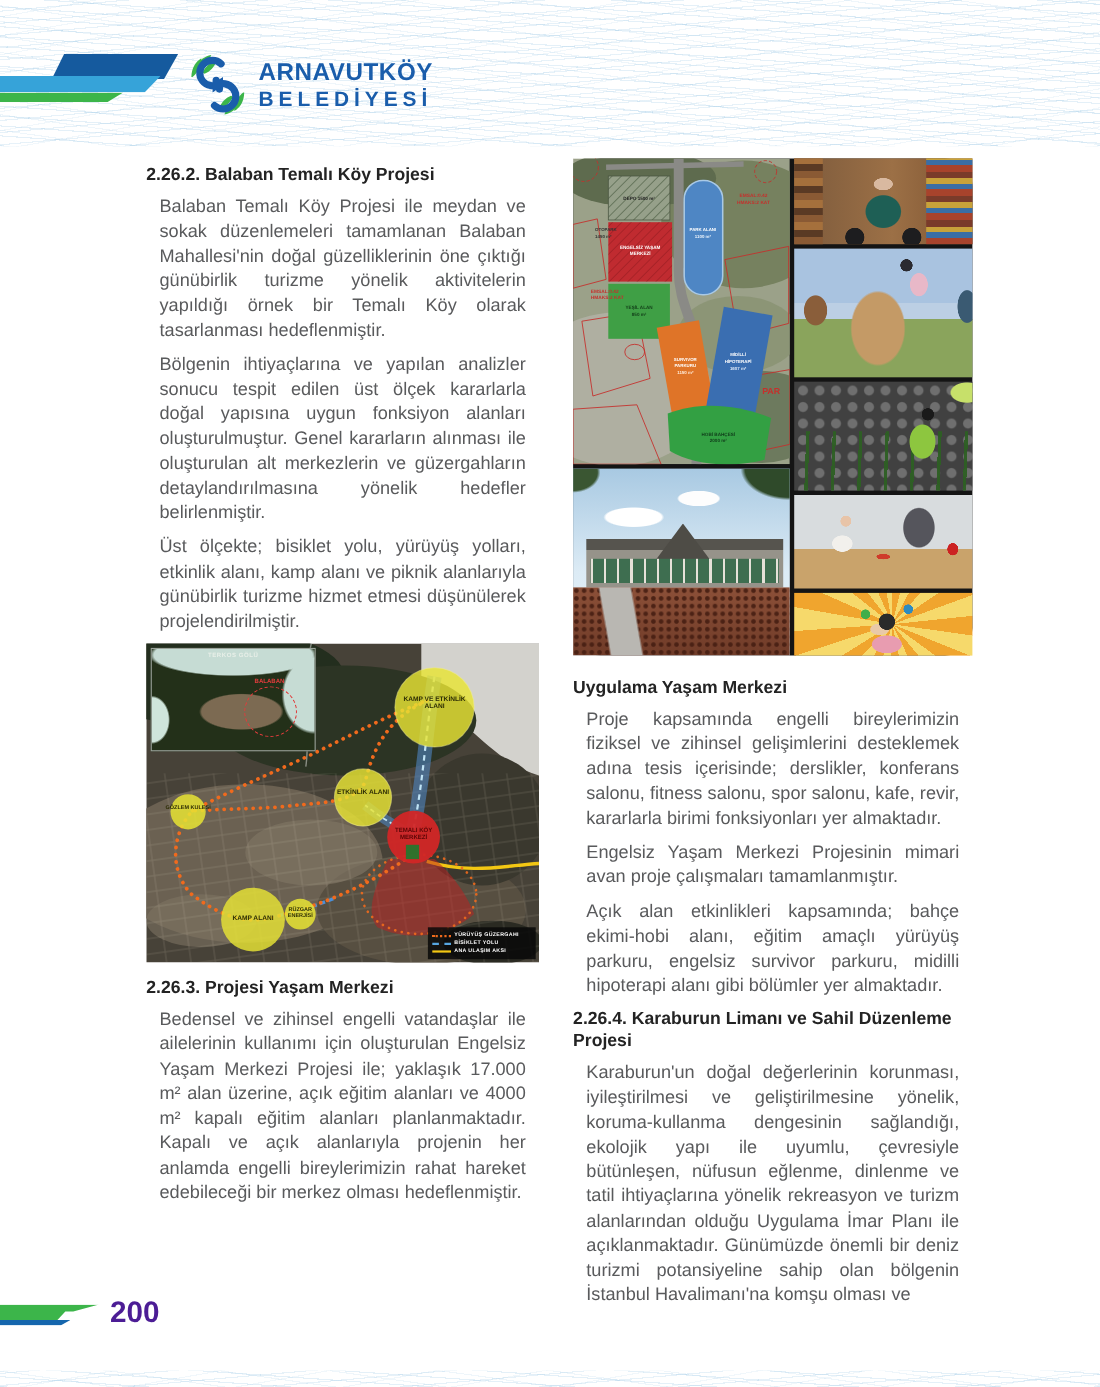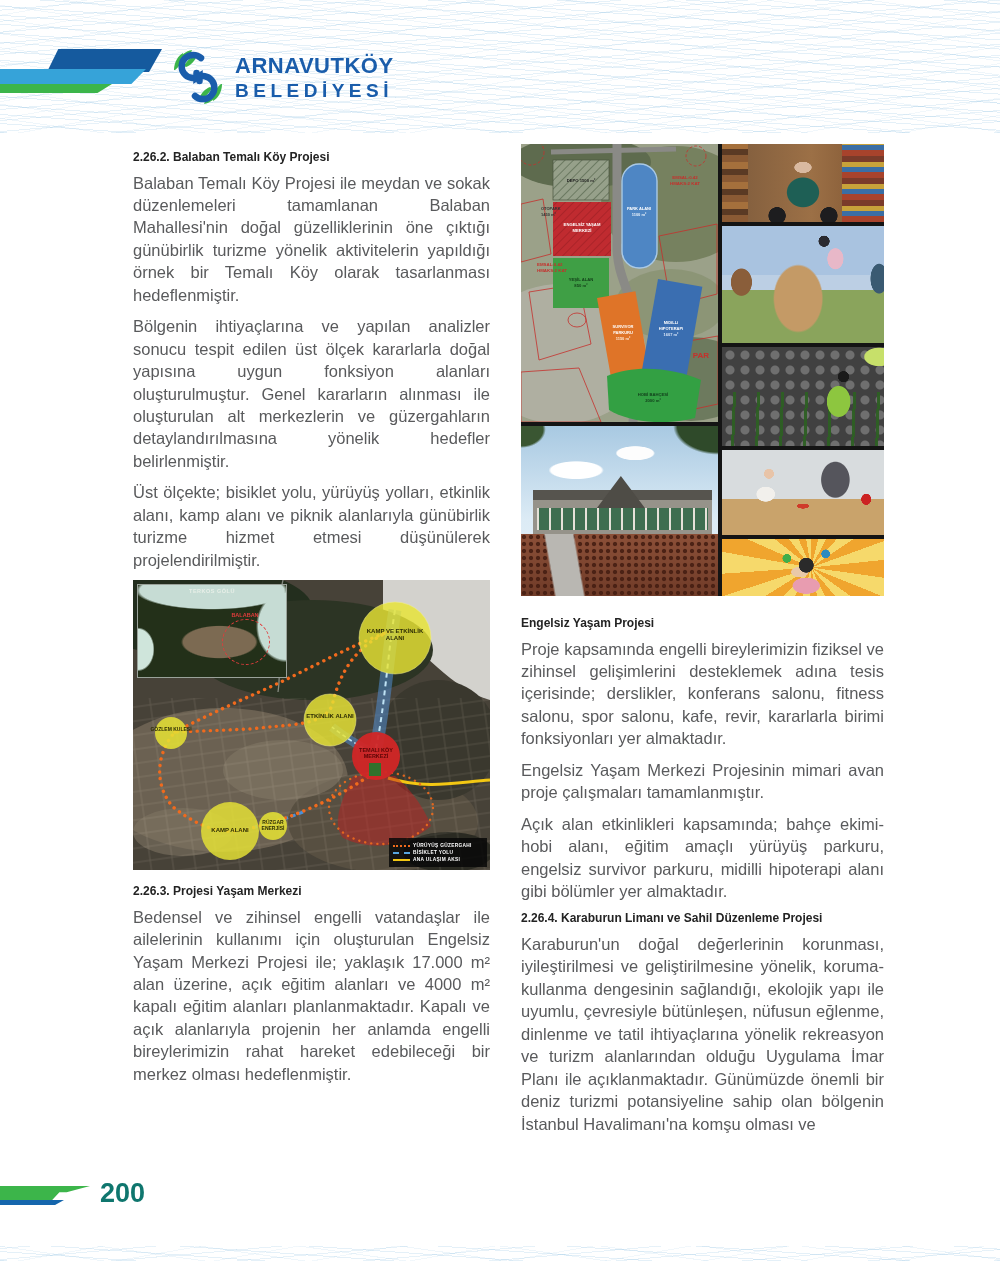--- a/index.html
+++ b/index.html
@@ -25,22 +25,22 @@
     clip-path:polygon(0 0,100% 0,87% 100%,0 100%);}
   .logo{position:absolute;left:170px;top:48px;display:flex;align-items:center;gap:9px;}
   .logo-text{display:flex;flex-direction:column;}
   .logo-line1{font-size:22px;font-weight:700;color:#1a5dab;letter-spacing:.5px;}
   .logo-line2{font-size:19px;font-weight:700;color:#1a5dab;letter-spacing:4.5px;margin-top:1px;}
 
   
   .content{position:absolute;left:133px;top:144px;width:751px;display:flex;gap:31px;}
   .col-left{width:357px;}
   .col-right{width:363px;}
-  h3{font-size:12px;font-weight:700;color:#232323;margin:6px 0 6px;line-height:1.3;}
-  .col p{font-size:16.5px;line-height:1.36;color:#595a5c;text-align:justify;margin:0 0 9px;}
+  h3{font-size:16px;font-weight:700;color:#232323;margin:6px 0 6px;line-height:1.3;}
+  .col p{font-size:16.5px;line-height:1.36;color:#595a5c;text-align:justify;margin:0 12px 9px;}
 
   
   .map{position:relative;width:357px;height:290px;margin:8px 0 14px;}
   .map svg{position:absolute;left:0;top:0;}
   .ml{position:absolute;font:700 6px/1.15 "Liberation Sans",sans-serif;color:#2d2d04;
       text-align:center;text-transform:uppercase;}
   .ml-s{font-size:5px;}
   .ml-red{color:#5c0505;font-size:5.5px;}
   .inset{position:absolute;left:4px;top:4px;width:148px;height:92px;border:1px solid #9aa29a;
     background:
@@ -120,21 +120,21 @@
   .bld-ground{position:absolute;left:0;right:0;bottom:0;height:62px;background:
     linear-gradient(80deg, transparent 0 16%, #b9b7b2 17% 30%, transparent 31%),
     radial-gradient(circle at 3px 3px, rgba(70,30,18,.9) 0 1.6px, transparent 2.6px) 0 0/7px 7px,
     linear-gradient(180deg,#8c5038,#6f3b28);}
 
   
   .f-green{position:absolute;left:0;top:1186px;width:90px;height:14px;background:#3cb54a;
     clip-path:polygon(0 0,100% 0,74% 45%,66% 45%,58% 100%,0 100%);}
   .f-blue{position:absolute;left:0;top:1200px;width:64px;height:5px;background:#1566ad;
     clip-path:polygon(0 0,100% 0,86% 100%,0 100%);}
-  .f-num{position:absolute;left:100px;top:1178px;font-size:27px;font-weight:700;color:#0f766e;}
+  .f-num{position:absolute;left:100px;top:1178px;font-size:27px;font-weight:700;color:#4c1d95;}
 </style>
 </head>
 <body>
 
 <div class="page">
 
   <header class="hdr">
     <div class="mesh mesh-top"></div>
     <div class="stripe stripe-dark"></div>
     <div class="stripe stripe-light"></div>
@@ -323,21 +323,21 @@
         </div>
         <div class="c-right">
           <div class="ph ph-library"></div>
           <div class="ph ph-horse"></div>
           <div class="ph ph-garden"></div>
           <div class="ph ph-paint"></div>
           <div class="ph ph-hands"></div>
         </div>
       </div>
 
-      <h3>Engelsiz Yaşam Projesi</h3>
+      <h3>Uygulama Yaşam Merkezi</h3>
       <p>Proje kapsamında engelli bireylerimizin fiziksel ve zihinsel gelişimlerini desteklemek adına tesis içerisinde; derslikler, konferans salonu, fitness salonu, spor salonu, kafe, revir, kararlarla birimi fonksiyonları yer almaktadır.</p>
       <p>Engelsiz Yaşam Merkezi Projesinin mimari avan proje çalışmaları tamamlanmıştır.</p>
       <p>Açık alan etkinlikleri kapsamında; bahçe ekimi-hobi alanı, eğitim amaçlı yürüyüş parkuru, engelsiz survivor parkuru, midilli hipoterapi alanı gibi bölümler yer almaktadır.</p>
 
       <h3>2.26.4. Karaburun Limanı ve Sahil Düzenleme Projesi</h3>
       <p>Karaburun'un doğal değerlerinin korunması, iyileştirilmesi ve geliştirilmesine yönelik, koruma-kullanma dengesinin sağlandığı, ekolojik yapı ile uyumlu, çevresiyle bütünleşen, nüfusun eğlenme, dinlenme ve tatil ihtiyaçlarına yönelik rekreasyon ve turizm alanlarından olduğu Uygulama İmar Planı ile açıklanmaktadır. Günümüzde önemli bir deniz turizmi potansiyeline sahip olan bölgenin İstanbul Havalimanı'na komşu olması ve</p>
     </div>
   </main>
 
   <footer>

